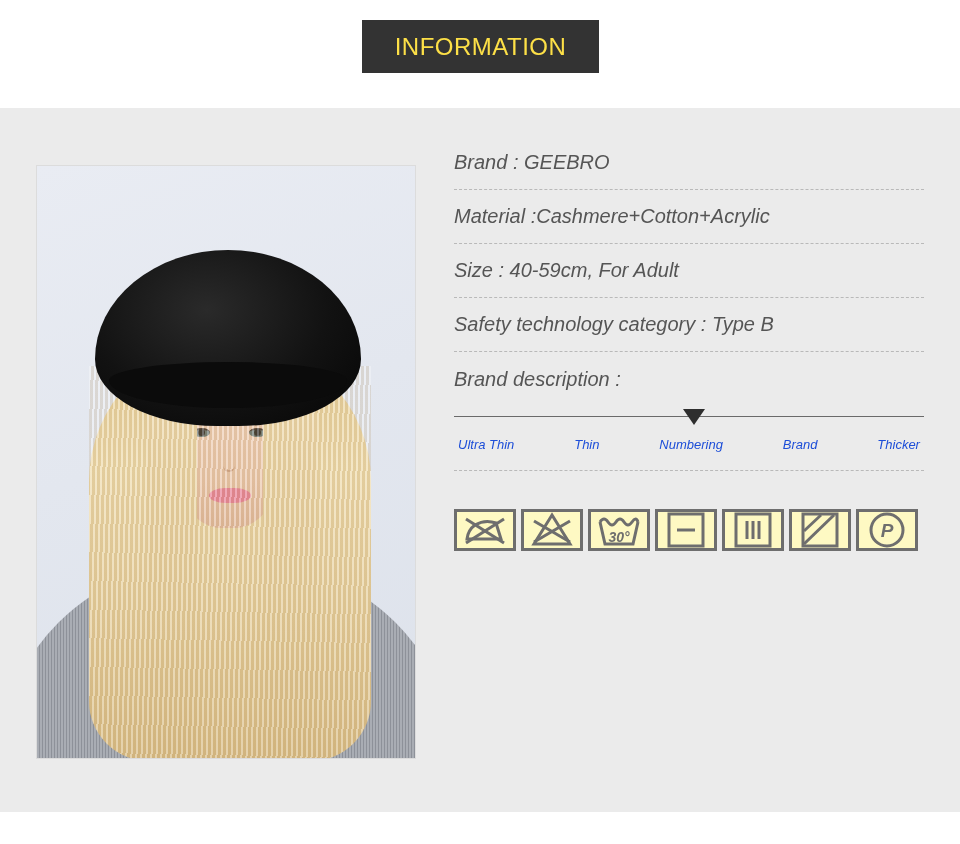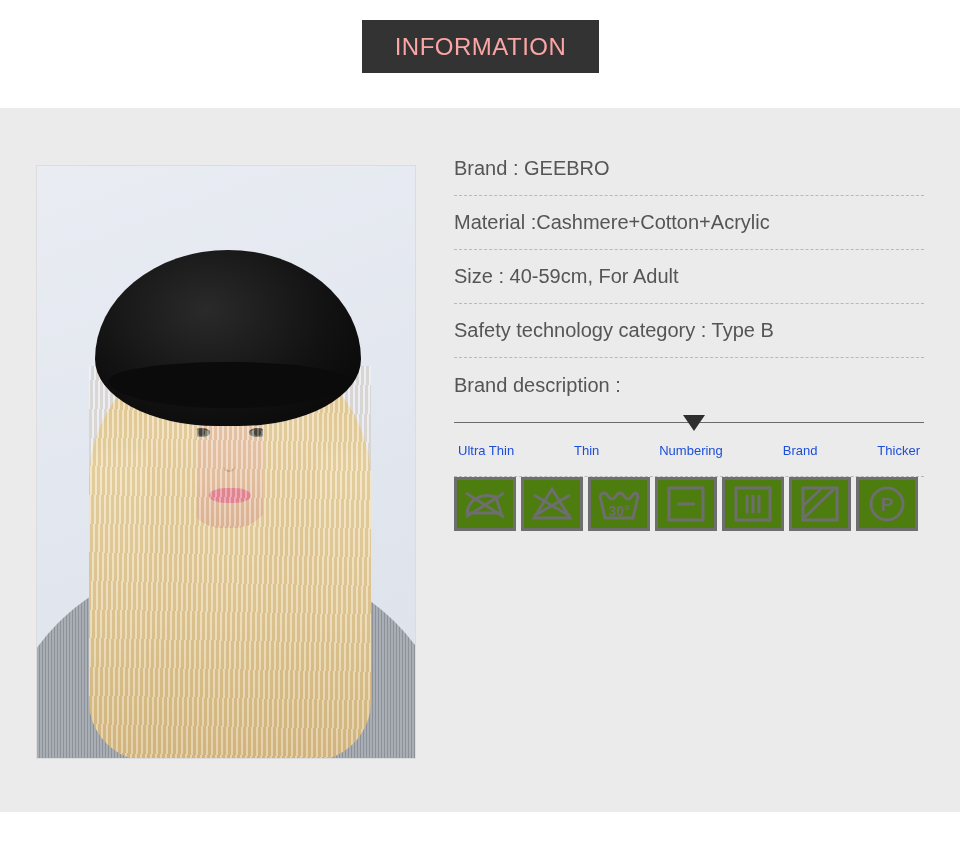--- a/index.html
+++ b/index.html
@@ -16,21 +16,21 @@
     position: absolute; left: 0; top: 0; width: 960px; height: 108px;
     background: #ffffff;
   }
   .info-banner {
     position: absolute; left: 362px; top: 20px;
     width: 237px; height: 53px;
     background: #333333;
     display: flex; align-items: center; justify-content: center;
   }
   .info-banner-text {
-    color: #fca5a5;
+    color: #fde047;
     font-size: 24px;
     letter-spacing: 0.5px;
     font-weight: 400;
   }
 
   
   .body-band {
     position: absolute; left: 0; top: 108px; width: 960px; height: 704px;
     background: #ebebeb;
   }
@@ -119,21 +119,21 @@
     background: radial-gradient(ellipse at 42% 34%, #2a2a2a 0%, #121212 55%, #050505 100%);
     border-radius: 50% 50% 46% 46% / 62% 62% 38% 38%;
   }
   .ph-beret-brim {
     position: absolute; left: 72px; top: 196px; width: 238px; height: 46px;
     background: #0b0b0b;
     border-radius: 50% / 40% 40% 60% 60%;
   }
 
   
-  .info-col { position: absolute; left: 454px; top: 142px; width: 470px; }
+  .info-col { position: absolute; left: 454px; top: 136px; width: 470px; font-style: italic; }
   .spec-row {
     height: 54px;
     display: flex; align-items: center;
     border-bottom: 1px dashed #b9b9b9;
   }
   .spec-text { font-size: 20px; color: #555555; white-space: nowrap; }
 
   .index-block { padding-top: 16px; }
   .index-title { font-size: 20px; color: #555555; padding-bottom: 14px; }
   .scale-wrap { position: relative; height: 22px; }
@@ -151,24 +151,24 @@
   .scale-labels {
     display: flex; justify-content: space-between;
     padding: 10px 4px 0 4px;
   }
   .scale-label { font-size: 13px; color: #1d4ed8; }
   .index-rule { border-bottom: 1px dashed #b9b9b9; margin-top: 18px; }
 
   .wash-title { font-size: 20px; color: #555555; padding: 18px 0 14px 2px; }
   .wash-icons { display: flex; gap: 5px; }
   .wash-box {
-    width: 62px; height: 54px;
+    width: 62px; height: 42px;
     border: 3px solid #6e6e6e;
-    background: #4d7c0f;
-    display: flex; align-items: center; justify-content: center;
+    background: #fef9c3;
+    display: flex; align-items: center; justify-content: center; margin-top: 38px;
   }
   .wash-box svg { display: block; }
 </style>
 </head>
 <body>
 
 <div class="page">
 
   <div class="header-band">
     <div class="info-banner">

